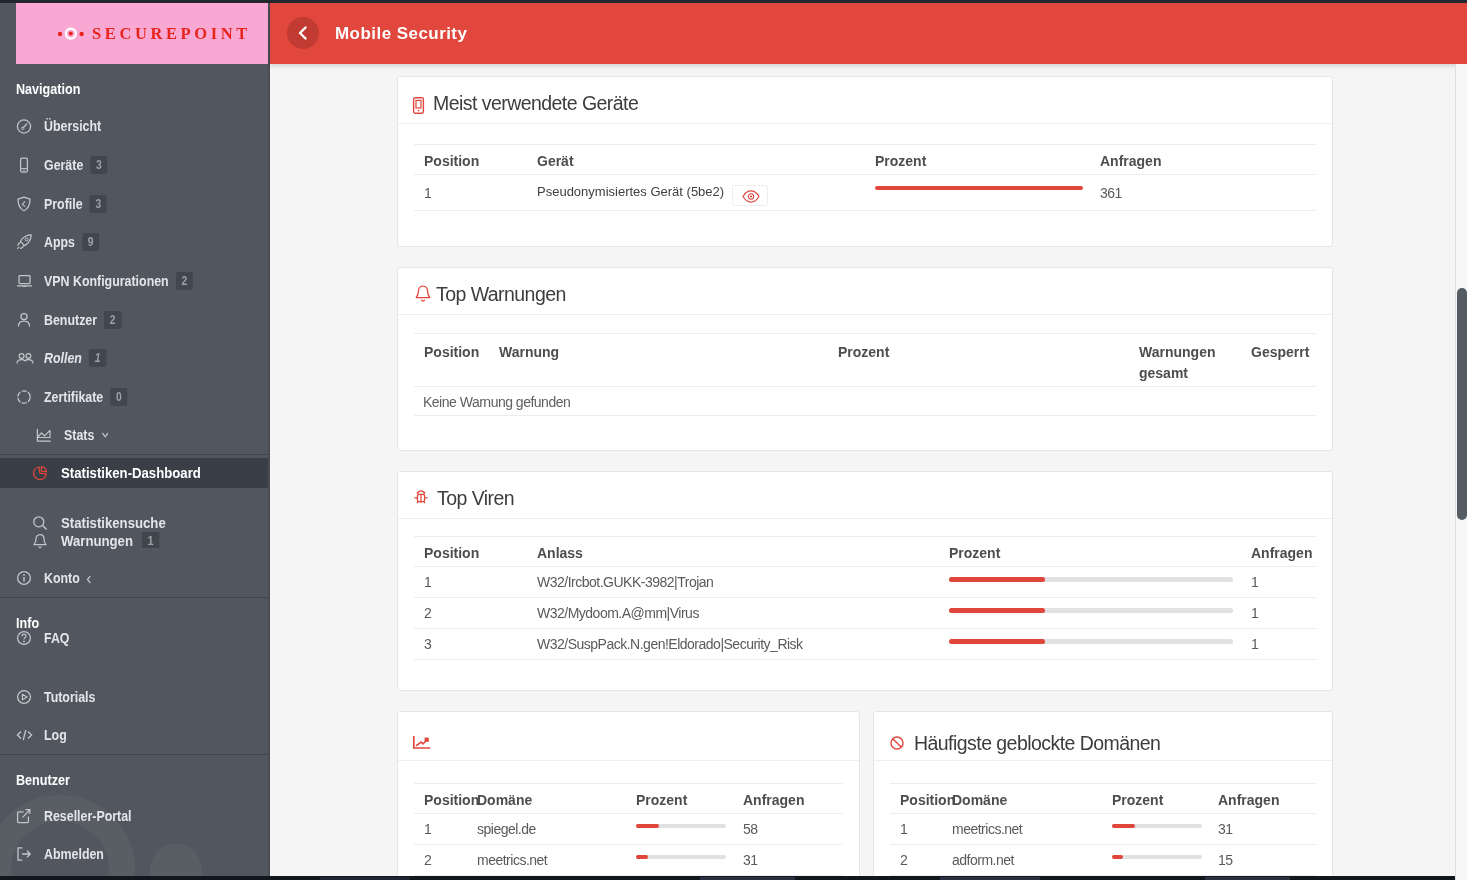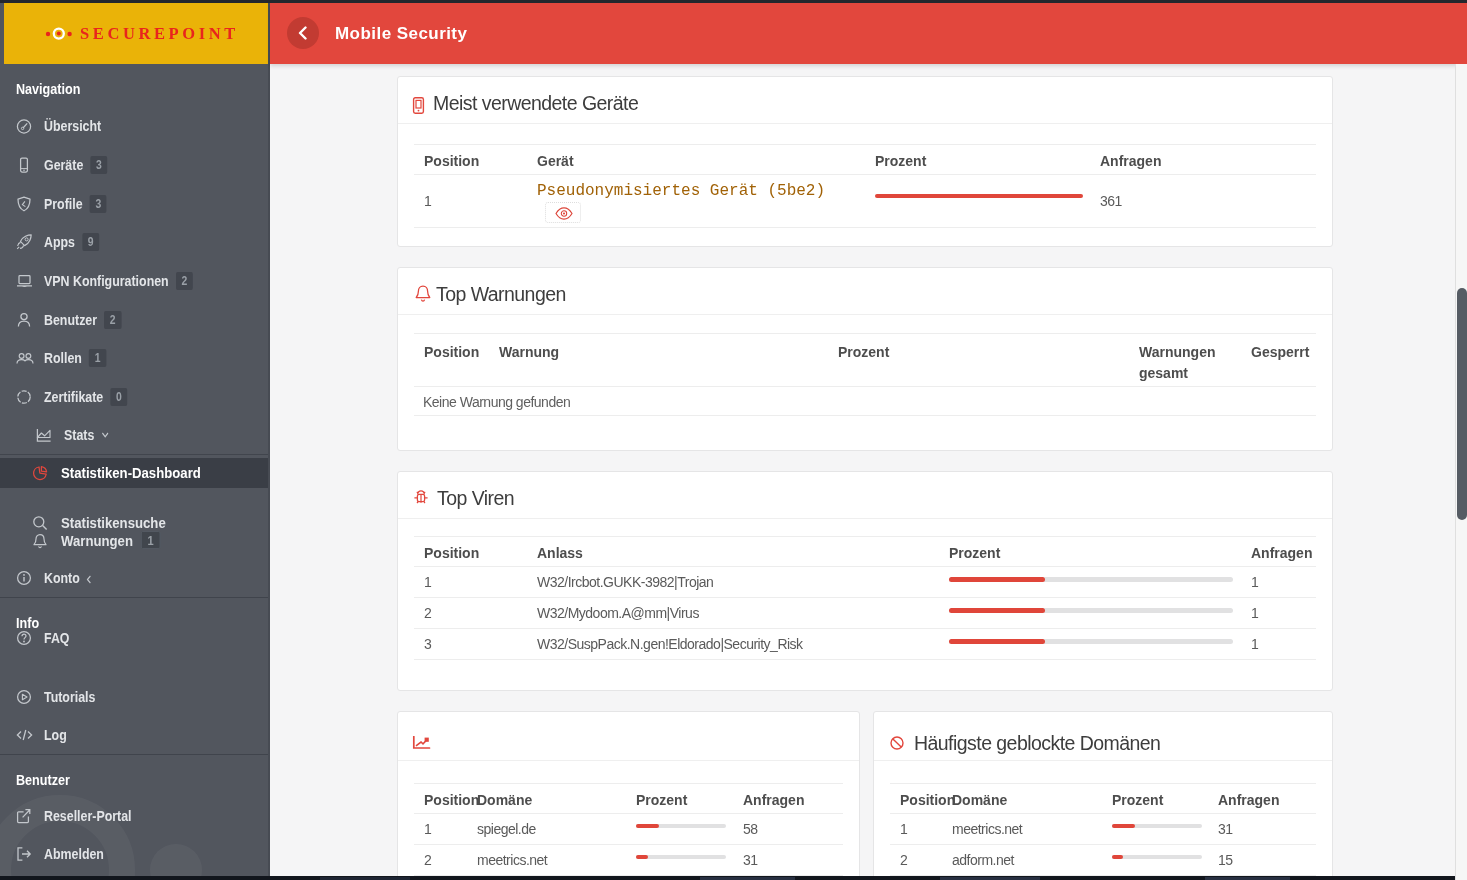--- a/index.html
+++ b/index.html
@@ -3,21 +3,21 @@
 <meta charset="utf-8">
 <title>Mobile Security</title>
 <style>
 * { margin:0; padding:0; box-sizing:border-box; }
 html,body { width:1467px; height:880px; overflow:hidden; background:#f5f5f6;
   font-family:"Liberation Sans", sans-serif; }
 #topstrip { position:absolute; left:0; top:0; width:1467px; height:3px; background:#24272d; z-index:30; }
 
 
 #sidebar { position:absolute; left:0; top:0; width:270px; height:880px; background:#52565e; overflow:hidden; z-index:10; border-right:2px solid #474b53; }
-#logoband { position:absolute; left:4px; top:0; width:270px; height:64px; background:#eab308; }
+#logoband { position:absolute; left:16px; top:0; width:270px; height:64px; background:#f9a8d4; }
 #logoband svg { position:absolute; left:38px; top:22px; }
 #sbottom { position:absolute; left:0; bottom:0; width:270px; height:4px; background:#24272d; }
 .wm { position:absolute; opacity:0.04; }
 .sep { position:absolute; left:0; width:270px; height:1px; background:#40444c; }
 .slabel { position:absolute; left:16px; height:20px; line-height:20px; color:#ffffff; font-size:14px; font-weight:bold; transform:scaleX(0.9); transform-origin:left center; white-space:nowrap; }
 .ni { position:absolute; left:0; width:270px; height:28px; line-height:28px; color:#e3e5e8; font-size:15.5px; font-weight:bold; }
 .ni svg.ic { position:absolute; left:16px; top:6px; }
 .ni .t { position:absolute; left:44px; top:0; white-space:nowrap; transform:scaleX(0.8); transform-origin:left center; }
 .ni.sub svg.ic { left:32px; }
 .ni.sub .t { transform:scaleX(0.85); }
@@ -39,21 +39,21 @@
 .chead { height:47px; border-bottom:1px solid #efefef; position:relative; }
 .chead svg { position:absolute; left:17px; top:17px; }
 .chead .ct { position:absolute; left:35px; top:0; height:47px; line-height:52px; font-size:19.5px; letter-spacing:-0.55px; color:#3d3d3d; }
 .cbody { padding:20px 16px 0 16px; }
 table { width:100%; border-collapse:collapse; table-layout:fixed; border-top:1px solid #ededed; }
 th { text-align:left; font-size:14px; color:#4d4d4d; font-weight:bold; padding:8px 10px 4px 10px; line-height:17px; border-bottom:1px solid #ededed; vertical-align:top; }
 td { font-size:14px; color:#5a5a5a; letter-spacing:-0.5px; padding:7px 10px; line-height:16px; border-bottom:1px solid #ededed; vertical-align:middle; }
 .bar { position:relative; top:-3px; background:#e1e1e2; border-radius:3px; height:5px; width:96%; }
 .bar .fill { position:absolute; left:0; top:0; bottom:0; background:#e0463a; border-radius:3px; }
 .bar.nofill { background:none; }
-.mono { font-family:Liberation Mono, monospace; font-size:16px; letter-spacing:0; color:#a16207; }
+.mono { font-family:Liberation Sans, sans-serif; font-size:13px; letter-spacing:0; color:#404040; }
 .eyebtn { display:inline-block; width:36px; height:21px; border:1px dotted #ddd; border-radius:3px; margin-left:8px; vertical-align:middle; position:relative; top:3px; }
 .eyebtn svg { position:absolute; left:9px; top:4px; }
 
 
 #scroll { position:absolute; right:0; top:64px; width:12px; height:816px; background:#f6f6f6; border-left:1px solid #dfdfdf; z-index:25; }
 #botbar { position:absolute; left:0; bottom:0; width:1455px; height:4px; background:#12161d; z-index:40; }
 .smudge { position:absolute; bottom:0; height:3px; background:#3d4a66; opacity:0.5; z-index:41; }
 #thumb { position:absolute; left:1px; top:224px; width:10px; height:232px; background:#565c64; border-radius:5px; }
 </style>
 </head>
@@ -121,21 +121,21 @@
     </div>
 
     <div class="ni" style="top:306px;">
       <svg class="ic" width="16" height="16" viewBox="0 0 16 16">
           <circle cx="8" cy="4.6" r="3.1" fill="none" stroke="#c3c7cc" stroke-width="1.25"></circle>
           <path d="M2.4 14.6 C2.4 10.8 4.6 9.2 8 9.2 C11.4 9.2 13.6 10.8 13.6 14.6" fill="none" stroke="#c3c7cc" stroke-width="1.25"></path>
         </svg>
       <span class="t">Benutzer<span class="badge">2</span></span>
     </div>
 
-    <div class="ni" style="top:344px;">
+    <div class="ni" style="top:344px;font-style:italic;">
       <svg class="ic" width="18" height="16" viewBox="0 0 18 16">
           <circle cx="5.6" cy="6" r="2.4" fill="none" stroke="#c3c7cc" stroke-width="1.15"></circle>
           <circle cx="12.4" cy="6" r="2.4" fill="none" stroke="#c3c7cc" stroke-width="1.15"></circle>
           <path d="M1 13.6 C1 10.8 2.8 9.6 5.6 9.6 C7.1 9.6 8.3 10 9 10.8 C9.7 10 10.9 9.6 12.4 9.6 C15.2 9.6 17 10.8 17 13.6" fill="none" stroke="#c3c7cc" stroke-width="1.15"></path>
         </svg>
       <span class="t">Rollen<span class="badge">1</span></span>
     </div>
 
     <div class="ni" style="top:383px;">
       <svg class="ic" width="16" height="16" viewBox="0 0 16 16">

